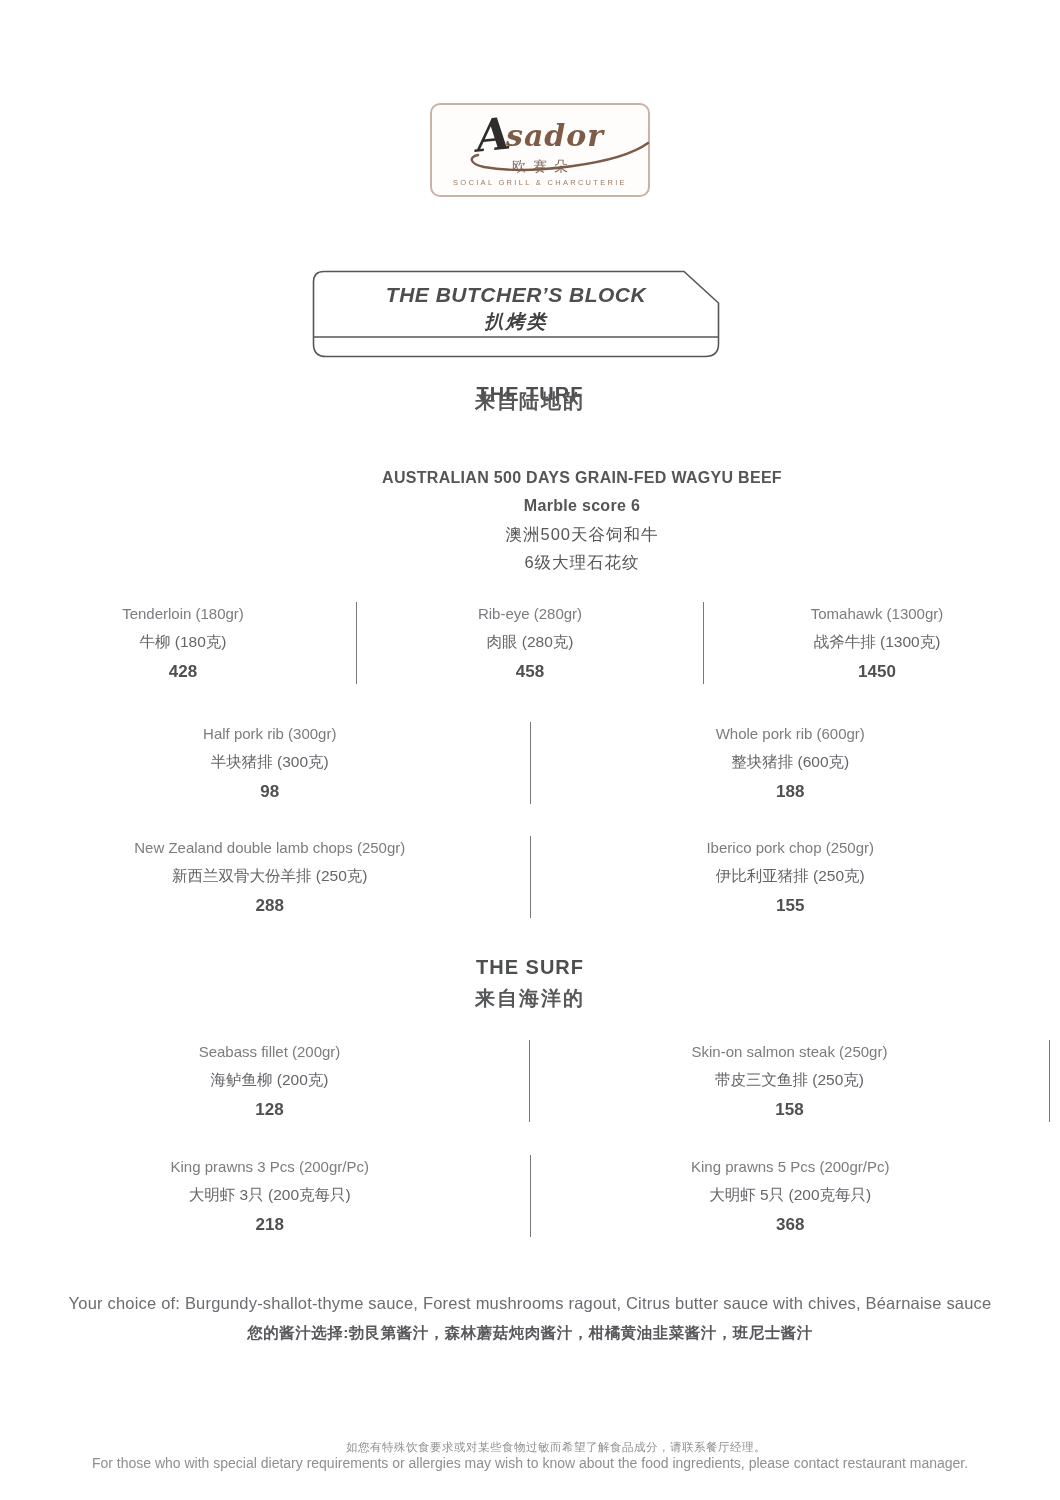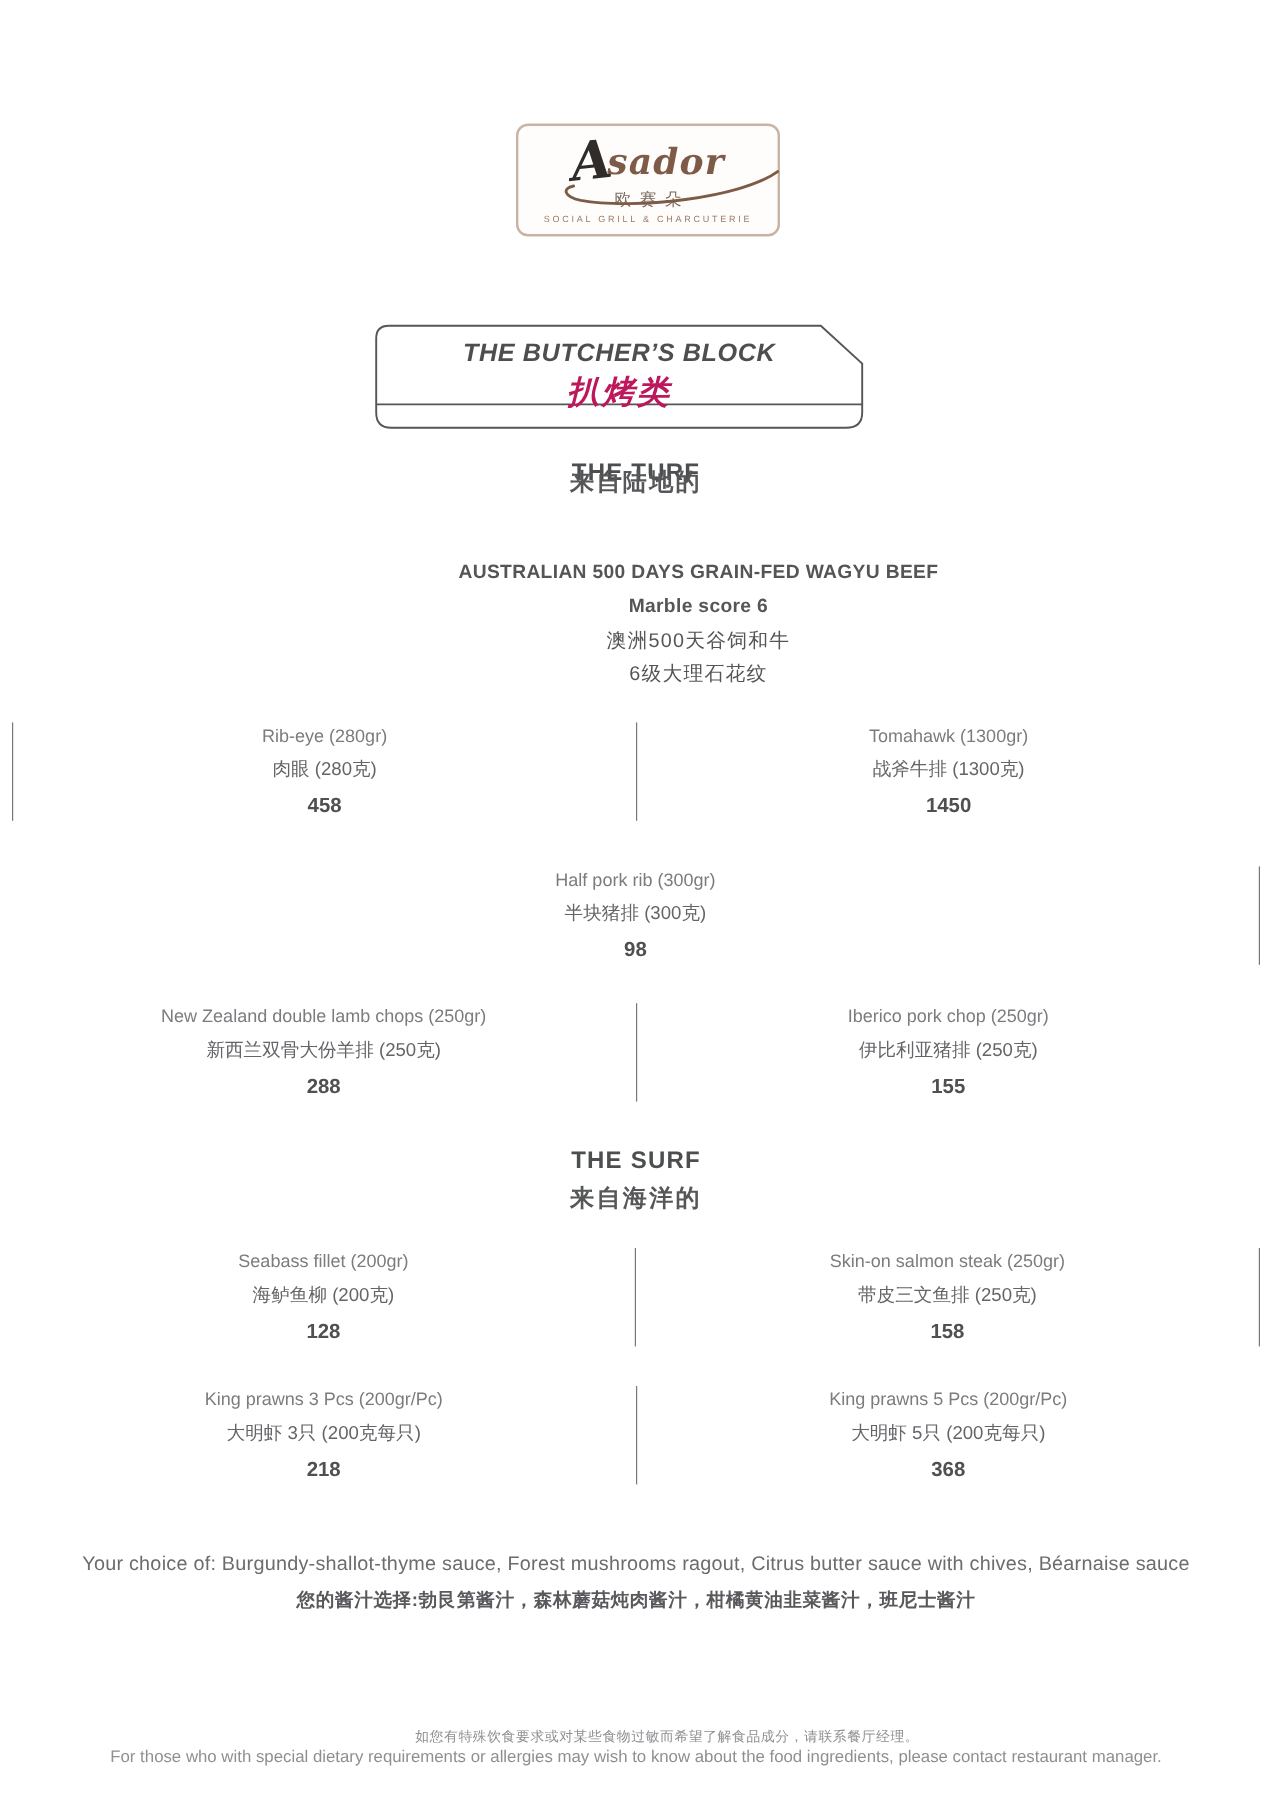--- a/index.html
+++ b/index.html
@@ -29,21 +29,21 @@
   .logo-initial{font-size:44px;color:#2f2c2a;margin-right:-4px;transform:rotate(-6deg);}
   .logo-rest{font-size:30px;color:#7d5b47;padding-top:8px;letter-spacing:1px;}
   .logo-swoosh{position:absolute;left:-18px;top:26px;}
   .logo-zh{font-size:14px;color:#7a6a60;letter-spacing:7px;margin:1px 0 2px 7px;}
   .logo-tagline{font-size:7.5px;color:#9b7a64;letter-spacing:2.3px;white-space:nowrap;}
   
   .banner{position:absolute;left:312px;top:270px;width:408px;height:88px;}
   .banner svg{position:absolute;left:0;top:0;}
   .banner-text{position:absolute;left:0;top:0;width:100%;text-align:center;font-style:italic;}
   .banner-en{margin-top:13px;font-size:21px;font-weight:bold;color:#4d4e50;letter-spacing:0.5px;}
-  .banner-zh{margin-top:2px;font-size:27px;font-weight:bold;color:#be185d;letter-spacing:2px;}
+  .banner-zh{margin-top:2px;font-size:19px;font-weight:bold;color:#404040;letter-spacing:2px;}
   
   .center-line{position:absolute;left:0;width:100%;text-align:center;}
   .sec-en{font-size:20px;font-weight:bold;color:#4d4e50;letter-spacing:1px;}
   .sec-zh{font-size:20px;font-weight:bold;color:#565759;letter-spacing:2px;}
   .intro{position:absolute;left:12px;width:100%;text-align:center;line-height:28px;padding-left:40px;}
   .intro .b-en{font-size:16px;font-weight:bold;color:#545557;letter-spacing:0.3px;}
   .intro .b-zh{font-size:16.5px;font-weight:400;color:#545557;letter-spacing:1px;}
   
   .menu-row{
     position:absolute;left:10px;width:1040px;height:86px;
@@ -95,20 +95,25 @@
   <div class="center-line sec-zh" style="top:388px">来自陆地的</div>
 
   <div class="intro" style="top:464px">
     <div class="b-en">AUSTRALIAN 500 DAYS GRAIN-FED WAGYU BEEF</div>
     <div class="b-en">Marble score 6</div>
     <div class="b-zh">澳洲500天谷饲和牛</div>
     <div class="b-zh">6级大理石花纹</div>
   </div>
 
   <div class="menu-row" style="top:600px">
+    <div class="menu-item">
+      <div class="item-en">Tenderloin (180gr)</div>
+      <div class="item-zh">牛柳 (180克)</div>
+      <div class="item-price">428</div>
+    </div>
     <div class="vdiv"></div>
     <div class="menu-item">
       <div class="item-en">Rib-eye (280gr)</div>
       <div class="item-zh">肉眼 (280克)</div>
       <div class="item-price">458</div>
     </div>
     <div class="vdiv"></div>
     <div class="menu-item">
       <div class="item-en">Tomahawk (1300gr)</div>
       <div class="item-zh">战斧牛排 (1300克)</div>
@@ -116,20 +121,25 @@
     </div>
   </div>
 
   <div class="menu-row" style="top:720px">
     <div class="menu-item">
       <div class="item-en">Half pork rib (300gr)</div>
       <div class="item-zh">半块猪排 (300克)</div>
       <div class="item-price">98</div>
     </div>
     <div class="vdiv"></div>
+    <div class="menu-item">
+      <div class="item-en">Whole pork rib (600gr)</div>
+      <div class="item-zh">整块猪排 (600克)</div>
+      <div class="item-price">188</div>
+    </div>
   </div>
 
   <div class="menu-row" style="top:834px">
     <div class="menu-item">
       <div class="item-en">New Zealand double lamb chops (250gr)</div>
       <div class="item-zh">新西兰双骨大份羊排 (250克)</div>
       <div class="item-price">288</div>
     </div>
     <div class="vdiv"></div>
     <div class="menu-item">

